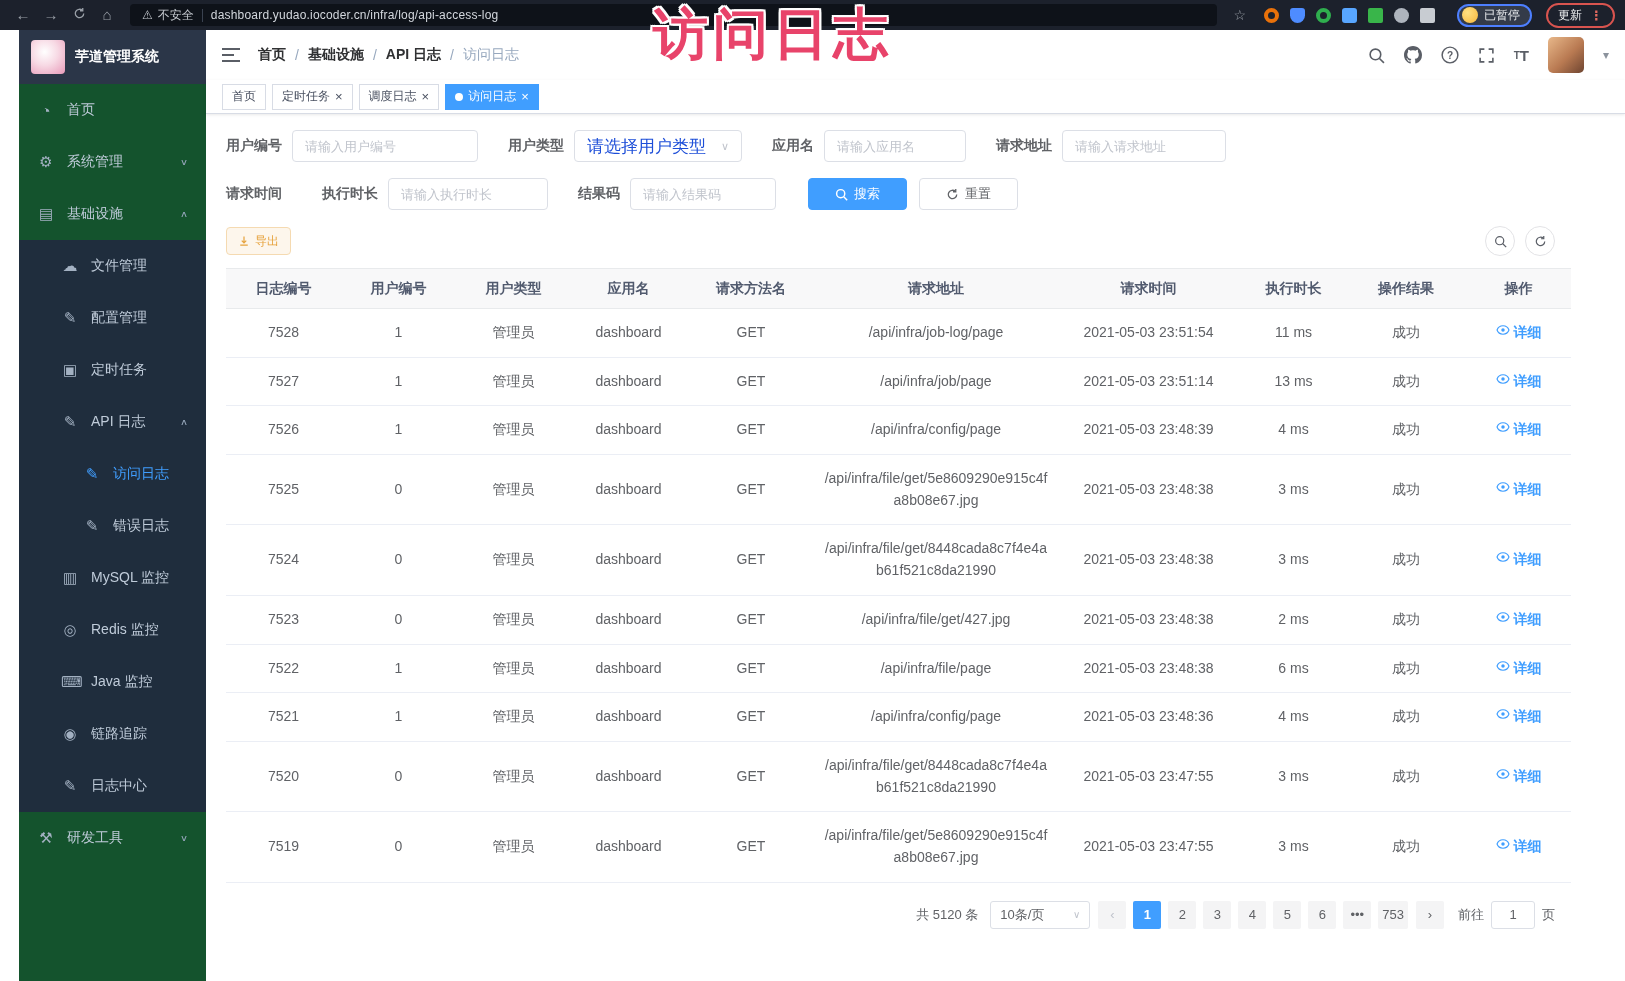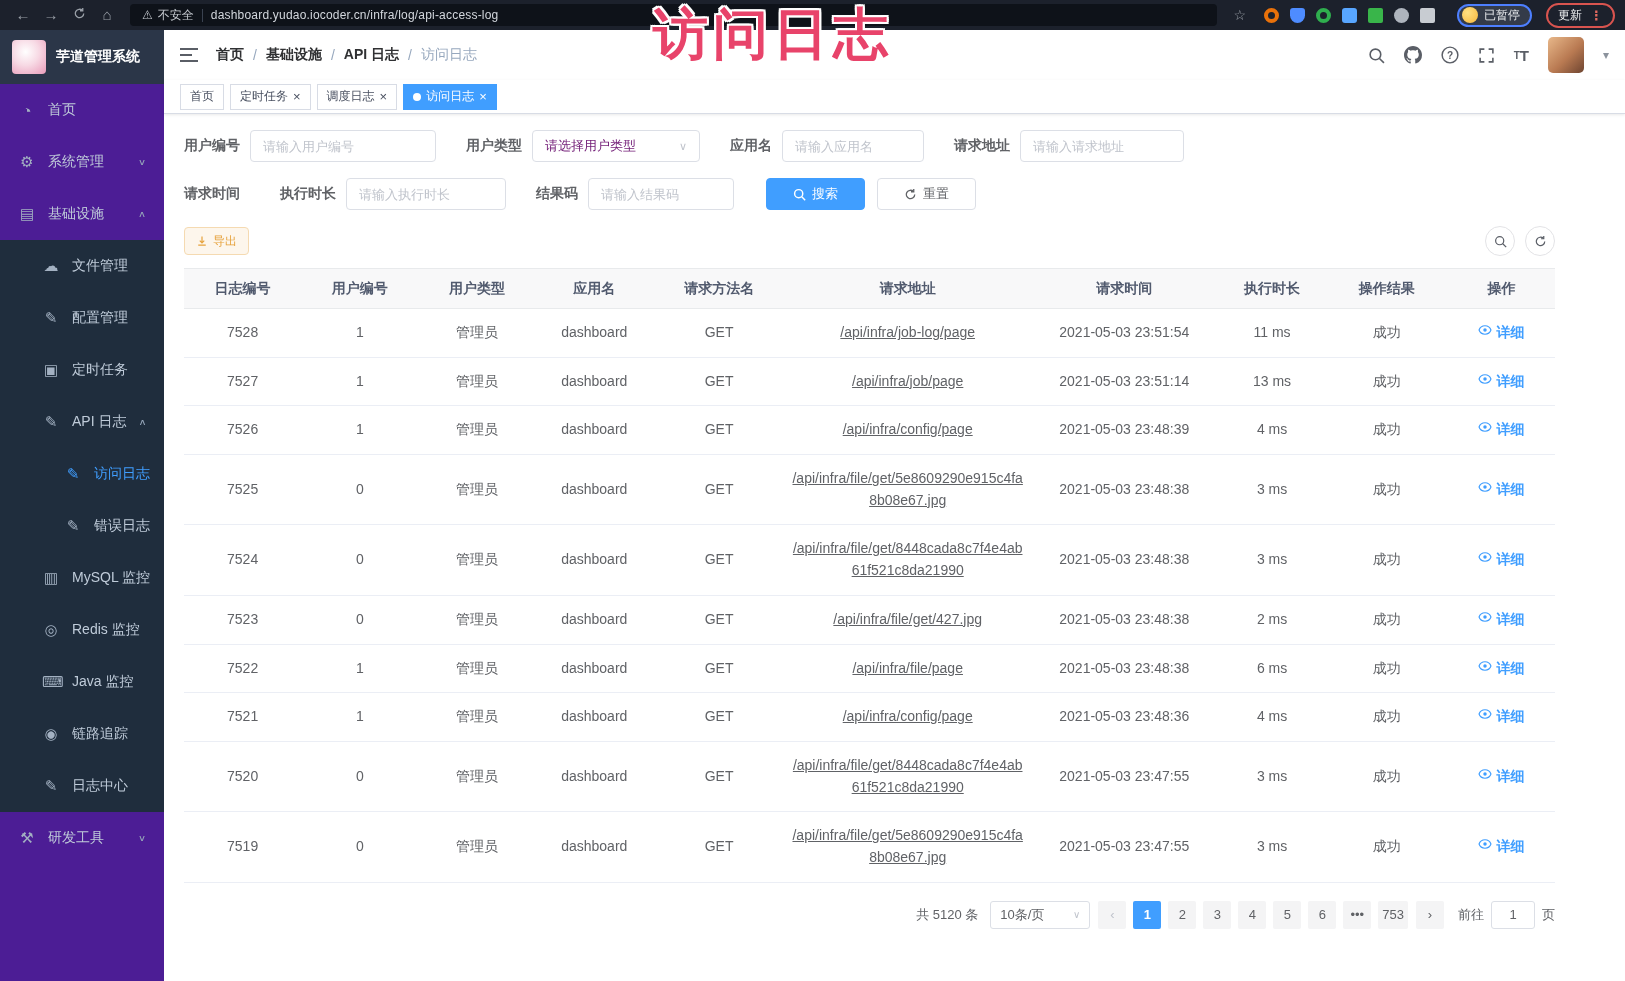--- a/index.html
+++ b/index.html
@@ -25,21 +25,21 @@
   .mini-avatar { width:16px; height:16px; border-radius:50%; background:radial-gradient(circle at 35% 35%,#ffe082,#f6b73c); }
   .update-chip { display:flex; align-items:center; gap:8px; border:2px solid #d9544f; border-radius:13px; padding:2px 10px; color:#f1f3f4; font-size:12px; margin-left:12px; cursor:pointer; }
   .dots { color:#e2695f; font-size:13px; font-weight:700; }
 
   
   .watermark { position:absolute; left:653px; top:-2px; z-index:99; font-size:55px; font-weight:800; letter-spacing:5px; color:#e8436a; pointer-events:none;
     text-shadow:2px 2px 0 #fff,-2px -2px 0 #fff,2px -2px 0 #fff,-2px 2px 0 #fff,0 2px 0 #fff,0 -2px 0 #fff,2px 0 0 #fff,-2px 0 0 #fff; }
 
   
   .app { display:flex; height:951px; }
-  .sidebar { width:164px; flex-shrink:0; background:#4c1d95; overflow:hidden; }
+  .sidebar { width:187px; flex-shrink:0; background:#14532d; overflow:hidden;margin-left:19px; }
   .logo-row { height:54px; display:flex; align-items:center; gap:10px; padding:0 12px; background:#2b3648; }
   .logo-img { width:34px; height:34px; border-radius:4px; background:radial-gradient(circle at 40% 35%,#ffffff 0%,#f7d9e4 45%,#e89ab9 100%); flex-shrink:0; }
   .logo-title { color:#fff; font-size:14px; font-weight:700; white-space:nowrap; }
   .menu-item { height:52px; display:flex; align-items:center; gap:12px; padding:0 18px; font-size:14px; color:#bfcbd9; cursor:pointer; white-space:nowrap; }
   .menu-item .mi-icon { width:18px; text-align:center; color:#a3b1c2; font-size:15px; flex-shrink:0; }
   .menu-item.level2 { padding-left:42px; }
   .menu-item.level3 { padding-left:64px; }
   .menu-item.submenu-bg { background:#1f2d3d; }
   .menu-item.active, .menu-item.active .mi-icon { color:#409eff; }
   .chevron { margin-left:auto; font-size:11px; color:#95a5b9; transform:scaleY(.8); }
@@ -69,38 +69,38 @@
 
   
   .content { flex:1; padding:16px 70px 0 20px; position:relative; }
   .filter-row { display:flex; align-items:center; margin-bottom:16px; }
   .f-fields { display:flex; align-items:center; }
   .f-group { display:flex; align-items:center; margin-right:30px; }
   .f-label { font-size:14px; color:#606266; font-weight:700; margin-right:10px; white-space:nowrap; }
   .f-input { height:32px; border:1px solid #dcdfe6; border-radius:4px; padding:0 12px; font-size:13px; color:#606266; background:#fff; }
   input.f-input::placeholder { color:#c0c4cc; }
   .f-select, .f-date { display:flex; align-items:center; gap:6px; cursor:pointer; }
-  .f-select .ph, .f-date .ph { color:#701a75; font-size:13px; }
+  .f-select .ph, .f-date .ph { color:#1d4ed8; font-size:17px; }
   .sel-arrow { margin-left:auto; color:#c0c4cc; font-size:11px; }
   .cal-ico { color:#c0c4cc; display:flex; align-items:center; }
   .date-sep { color:#c0c4cc; margin:0 8px; }
   .f-actions { display:flex; align-items:center; gap:12px; margin-left:2px; }
   .btn { height:32px; border-radius:4px; font-size:13px; display:inline-flex; align-items:center; gap:6px; padding:0 26px; cursor:pointer; border:1px solid transparent; }
   .btn-primary { background:#409eff; border-color:#409eff; color:#fff; }
   .btn-default { background:#fff; border-color:#dcdfe6; color:#606266; }
 
   .table-toolbar { display:flex; align-items:center; justify-content:space-between; margin:2px 0 12px; }
   .export-btn { height:28px; padding:0 11px; border:1px solid #f5dab1; color:#e6a23c; background:#fdf6ec; border-radius:4px; font-size:12px; display:inline-flex; align-items:center; gap:5px; cursor:pointer; }
   .tool-circles { display:flex; gap:10px; }
   .circle-btn { width:30px; height:30px; border-radius:50%; border:1px solid #e3e3e6; background:#fff; color:#5a5e66; display:flex; align-items:center; justify-content:center; cursor:pointer; }
 
   table { width:100%; border-collapse:collapse; table-layout:fixed; }
   thead th { background:#f8f8f9; color:#515a6e; font-weight:700; font-size:14px; height:40px; text-align:center; border-bottom:1px solid #e8eaec; border-top:1px solid #e8eaec; padding:0 4px; }
   tbody td { text-align:center; font-size:14px; color:#606266; padding:13px 6px; border-bottom:1px solid #ebeef5; line-height:1.55; }
-  .url-cell { word-break:break-all;text-decoration:underline; }
+  .url-cell { word-break:break-all; }
   .detail-link { color:#409eff; display:inline-flex; align-items:center; gap:4px; cursor:pointer;font-weight:bold; }
 
   
   .pager { display:flex; justify-content:flex-end; align-items:center; margin:18px 0 24px; gap:8px; font-size:13px; color:#606266; }
   .total-text { margin-right:4px; }
   .size-select { width:100px; height:28px; border:1px solid #dcdfe6; border-radius:3px; display:flex; align-items:center; justify-content:space-between; padding:0 9px; color:#606266; cursor:pointer; background:#fff; }
   .size-select .sel-arrow { font-size:10px; }
   .pages { display:flex; align-items:center; gap:7px; }
   .page-btn { min-width:28px; height:28px; background:#f4f4f5; color:#606266; border-radius:2px; display:inline-flex; align-items:center; justify-content:center; font-size:13px; padding:0 4px; cursor:pointer; }
   .page-btn.active { background:#409eff; color:#fff; font-weight:700; }

